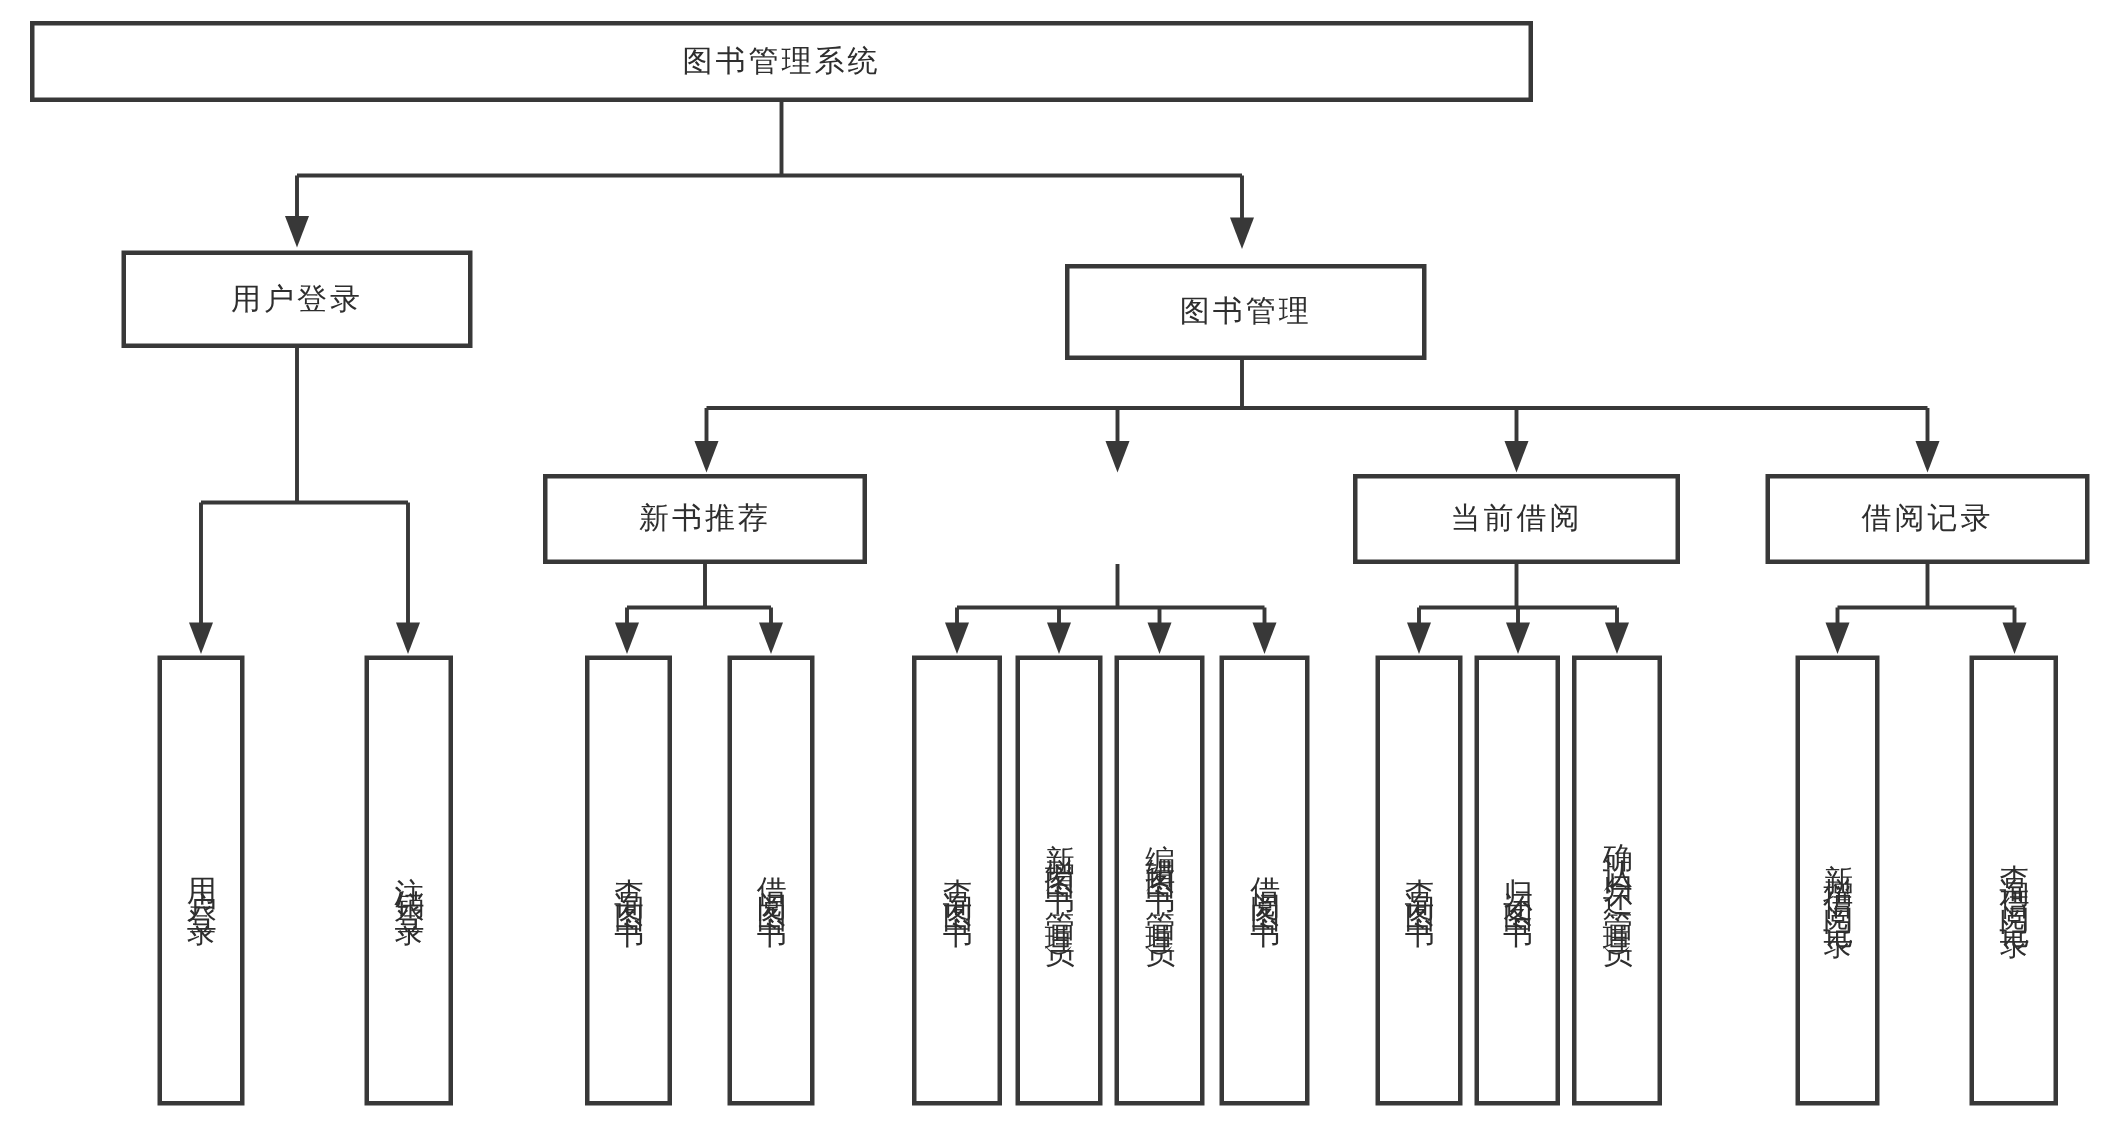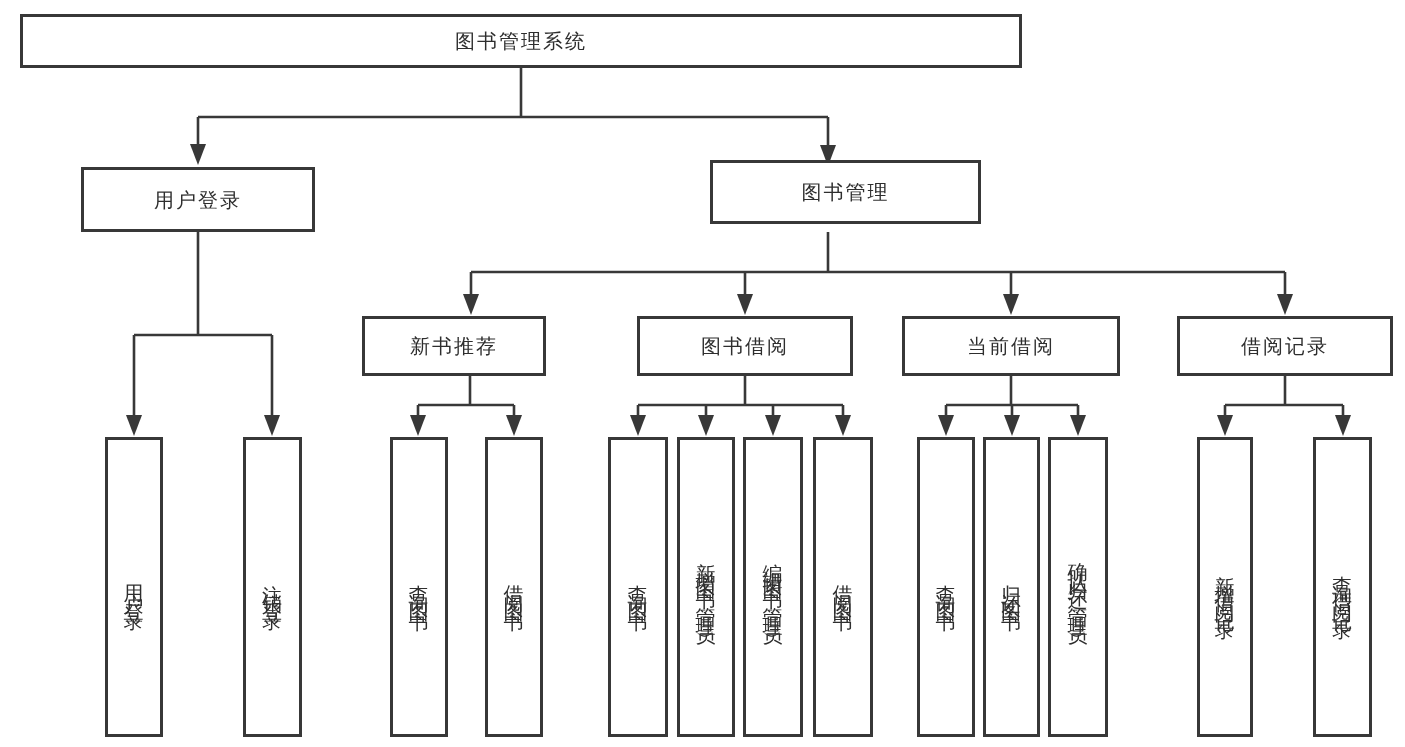--- a/index.html
+++ b/index.html
@@ -122,29 +122,26 @@
     </g>
   </svg>
 
   <div class="node h" style="left:20px;top:14px;width:1002px;height:54px">
     <span>图书管理系统</span>
   </div>
 
   <div class="node h" style="left:81px;top:167px;width:234px;height:65px">
     <span>用户登录</span>
   </div>
-  <div class="node h" style="left:710px;top:160px;width:271px;height:64px">
+  <div class="node h" style="left:710px;top:176px;width:241px;height:64px">
     <span>图书管理</span>
   </div>
 
-  <div class="node h" style="left:362px;top:316px;width:184px;height:60px">
+  <div class="node h" style="left:362px;top:316px;width:216px;height:60px">
     <span>新书推荐</span>
-  </div>
-  <div class="node h" style="left:637px;top:316px;width:216px;height:60px">
-    <span>图书借阅</span>
   </div>
   <div class="node h" style="left:1177px;top:316px;width:216px;height:60px">
     <span>借阅记录</span>
   </div>
   <div class="node h" style="left:902px;top:316px;width:218px;height:60px">
     <span>当前借阅</span>
   </div>
 
   <div class="node v" style="left:105px;top:437px;width:58px;height:300px">
     <span>用户登录</span>

